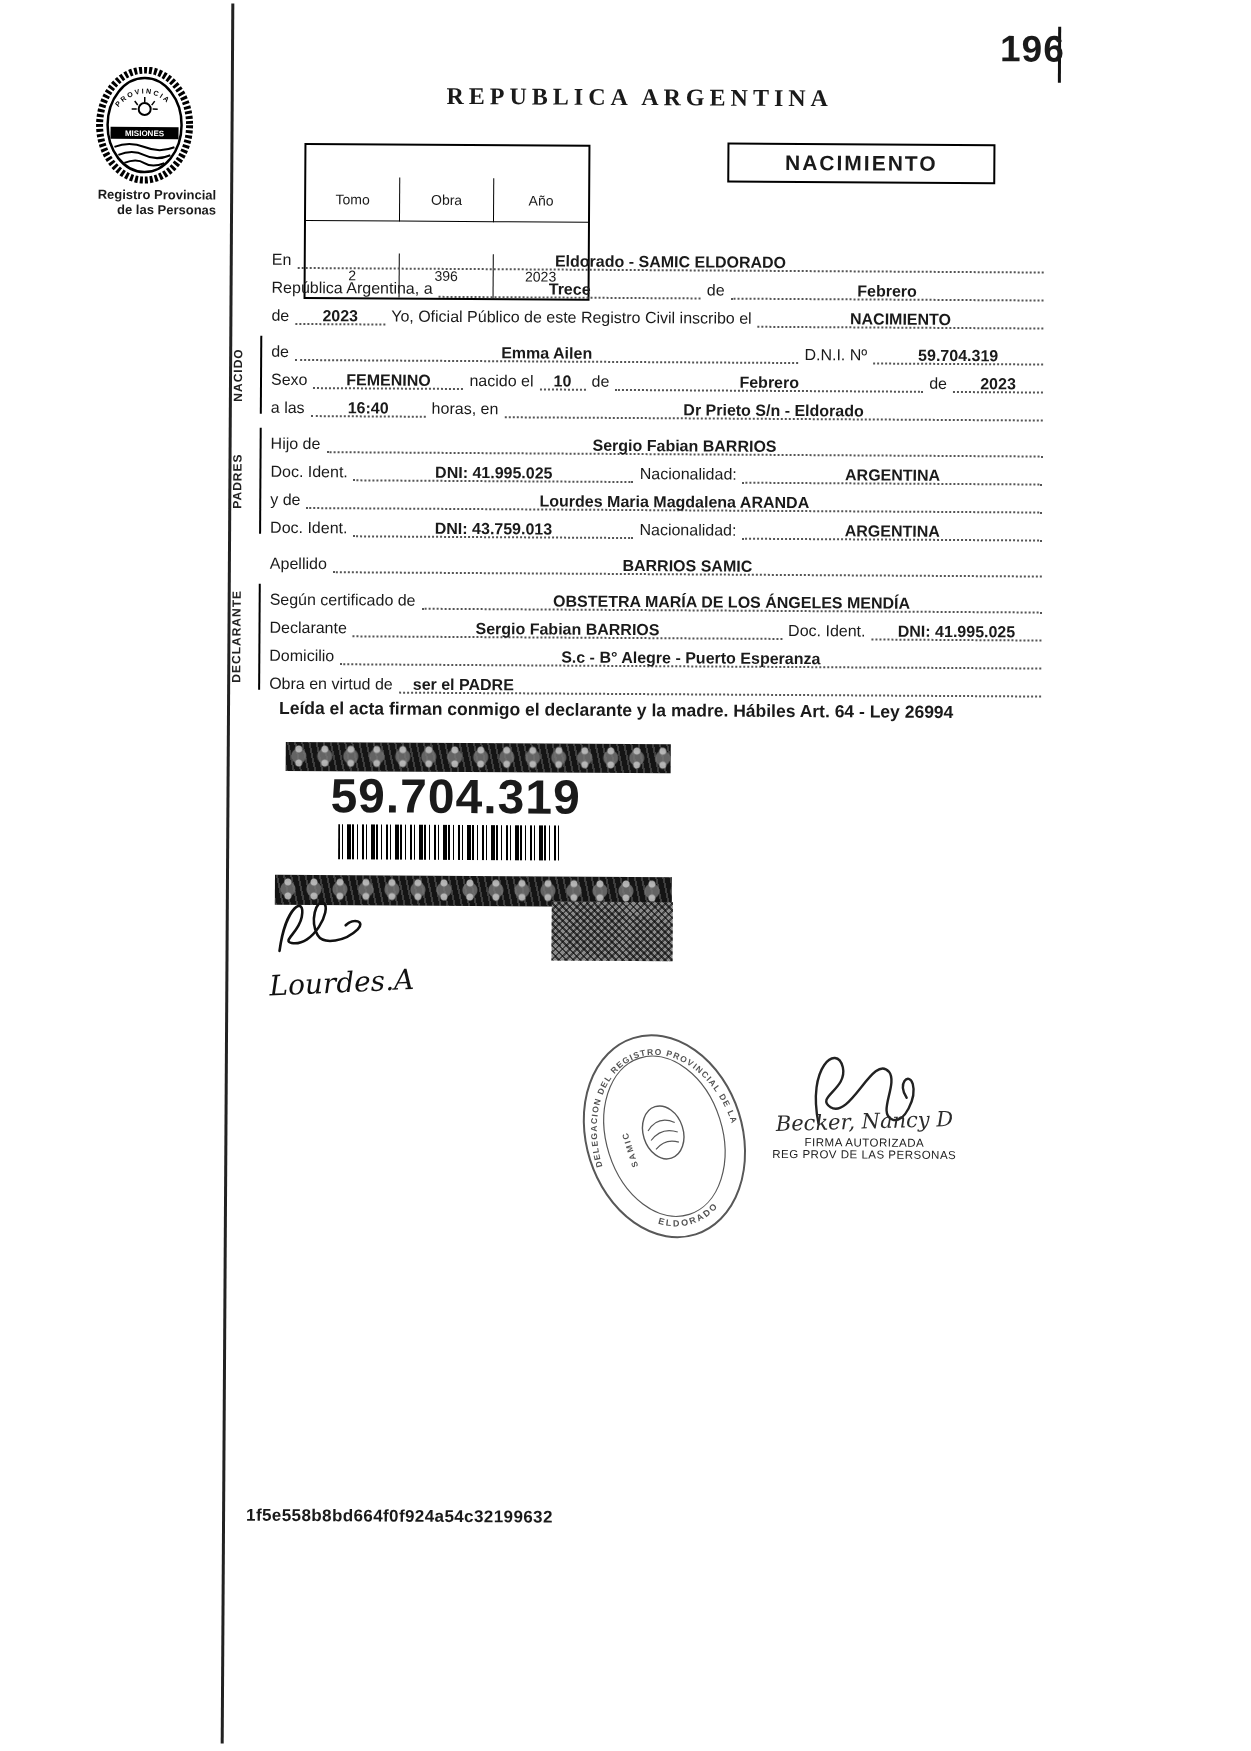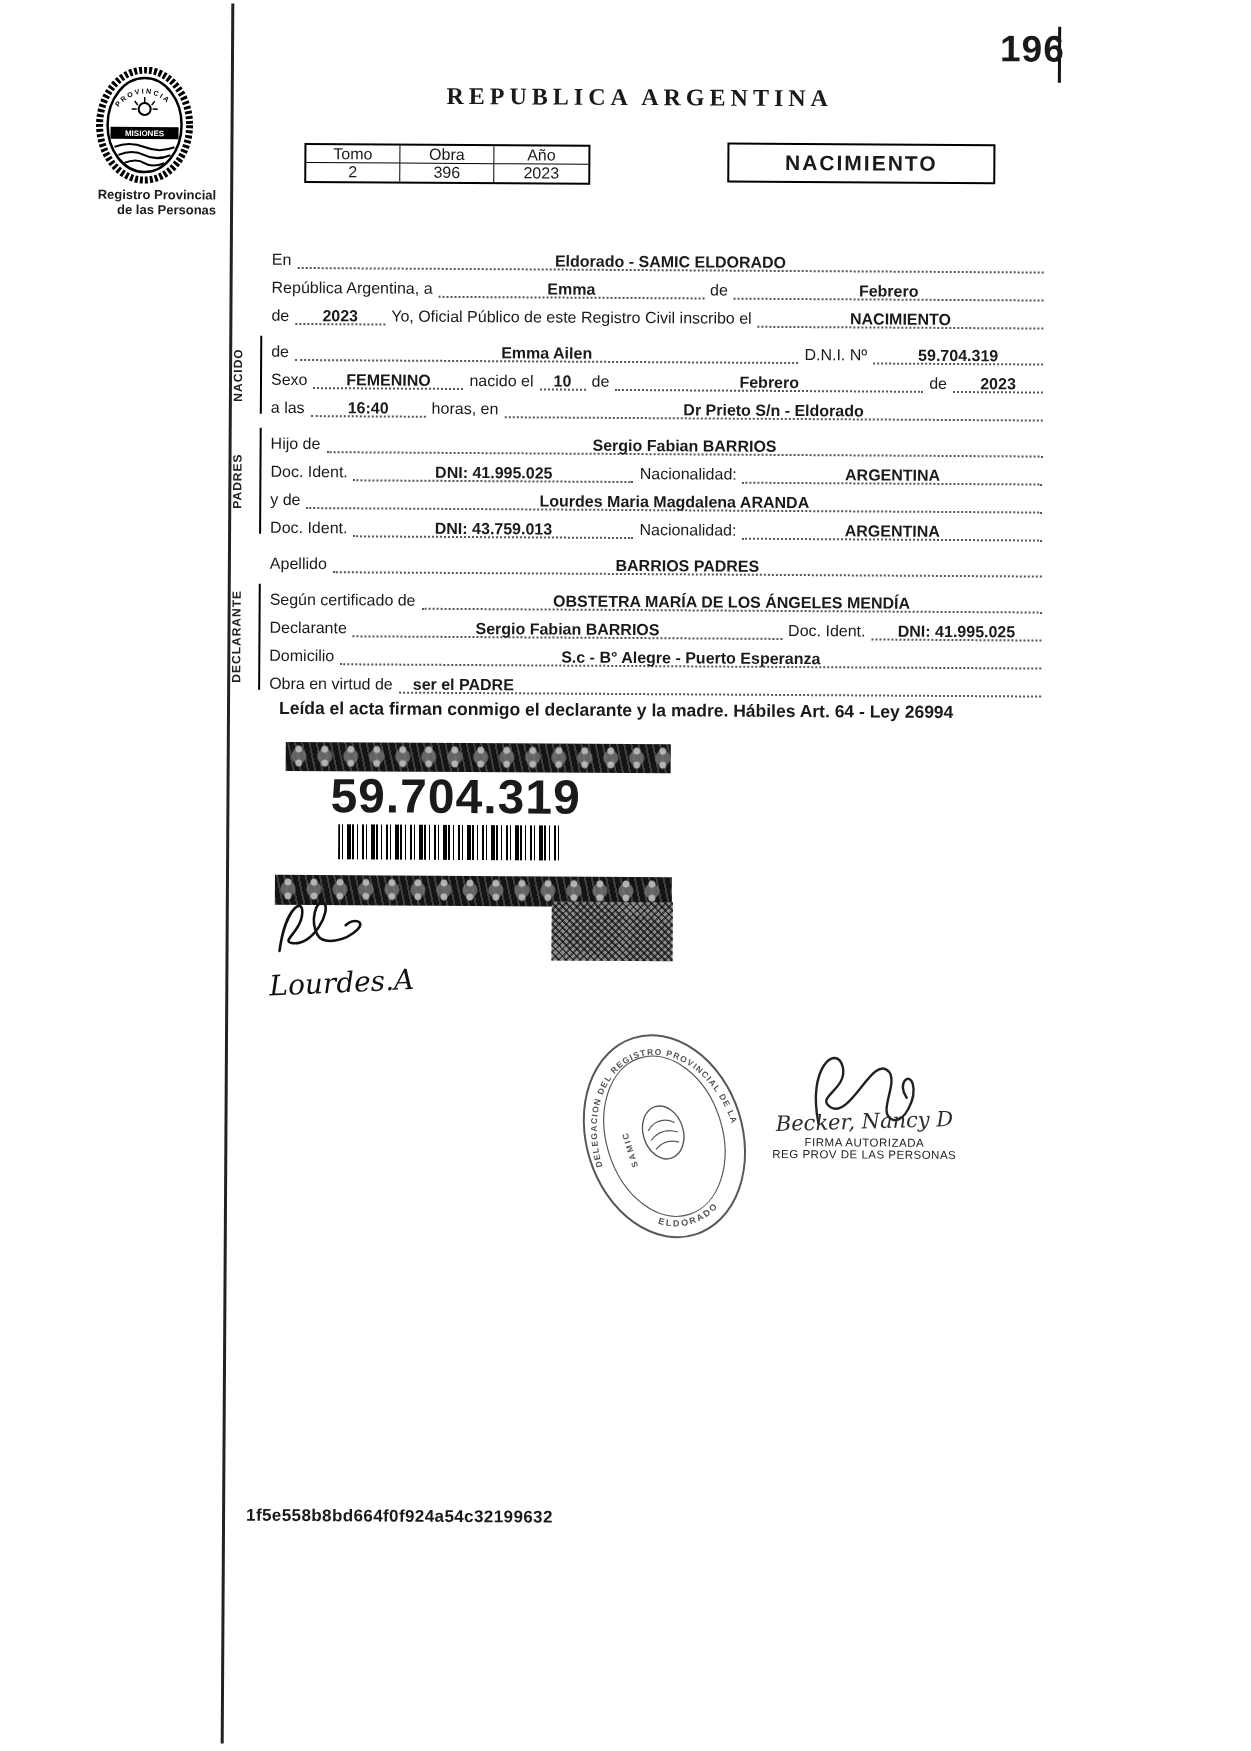--- a/index.html
+++ b/index.html
@@ -21,21 +21,21 @@
   .seal-caption { position:absolute; left:72px; top:190px; width:140px; text-align:right;
                   font-size:13px; font-weight:bold; line-height:15px; }
 
   .doc-title { position:absolute; left:400px; top:84px; width:470px; text-align:center;
                font-family:"Liberation Serif", serif; font-weight:bold; font-size:24px; letter-spacing:5px; }
 
   
   .acta-table { position:absolute; left:300px; top:145px; width:286px;
                 display:grid; grid-template-columns:1fr 1fr 1fr; border:2px solid #000; }
   .acta-table .cell { border-right:1.5px solid #000; border-bottom:1.5px solid #000;
-                      height:18px; display:flex; align-items:center; justify-content:center; font-size:16px; }
+                      height:44px; display:flex; align-items:center; justify-content:center; font-size:14px;margin-top:32px; }
   .acta-table .cell:nth-child(3n) { border-right:none; }
   .acta-table .cell:nth-child(n+4) { border-bottom:none; }
 
   .tipo-box { position:absolute; left:723px; top:142px; width:268px; height:40px;
               border:2.5px solid #000; display:flex; align-items:center; justify-content:center;
               font-size:21px; font-weight:bold; letter-spacing:2px; }
 
   
   .form { position:absolute; left:268px; top:243px; width:772px; }
   .row { display:flex; align-items:flex-end; height:28px; font-size:16px; white-space:nowrap; }
@@ -155,21 +155,21 @@
 
     <div class="row">
       <span class="lbl">En</span>
       <span class="fill">
           <b>Eldorado - SAMIC ELDORADO</b>
         </span>
     </div>
     <div class="row">
       <span class="lbl">República Argentina, a</span>
       <span class="fill">
-          <b>Emma</b>
+          <b>Trece</b>
         </span>
       <span class="lbl">de</span>
       <span class="fill grow11">
           <b>Febrero</b>
         </span>
     </div>
     <div class="row">
       <span class="lbl">de</span>
       <span class="fill w90">
           <b>2023</b>
@@ -256,21 +256,21 @@
         <span class="lbl">Nacionalidad:</span>
         <span class="fill">
             <b>ARGENTINA</b>
           </span>
       </div>
     </div>
 
     <div class="row standalone">
       <span class="lbl">Apellido</span>
       <span class="fill">
-          <b>BARRIOS PADRES</b>
+          <b>BARRIOS SAMIC</b>
         </span>
     </div>
 
     <div class="group">
       <span class="vline"></span>
       <span class="vlabel">DECLARANTE</span>
       <div class="row">
         <span class="lbl">Según certificado de</span>
         <span class="fill">
             <b>OBSTETRA MARÍA DE LOS ÁNGELES MENDÍA</b>

